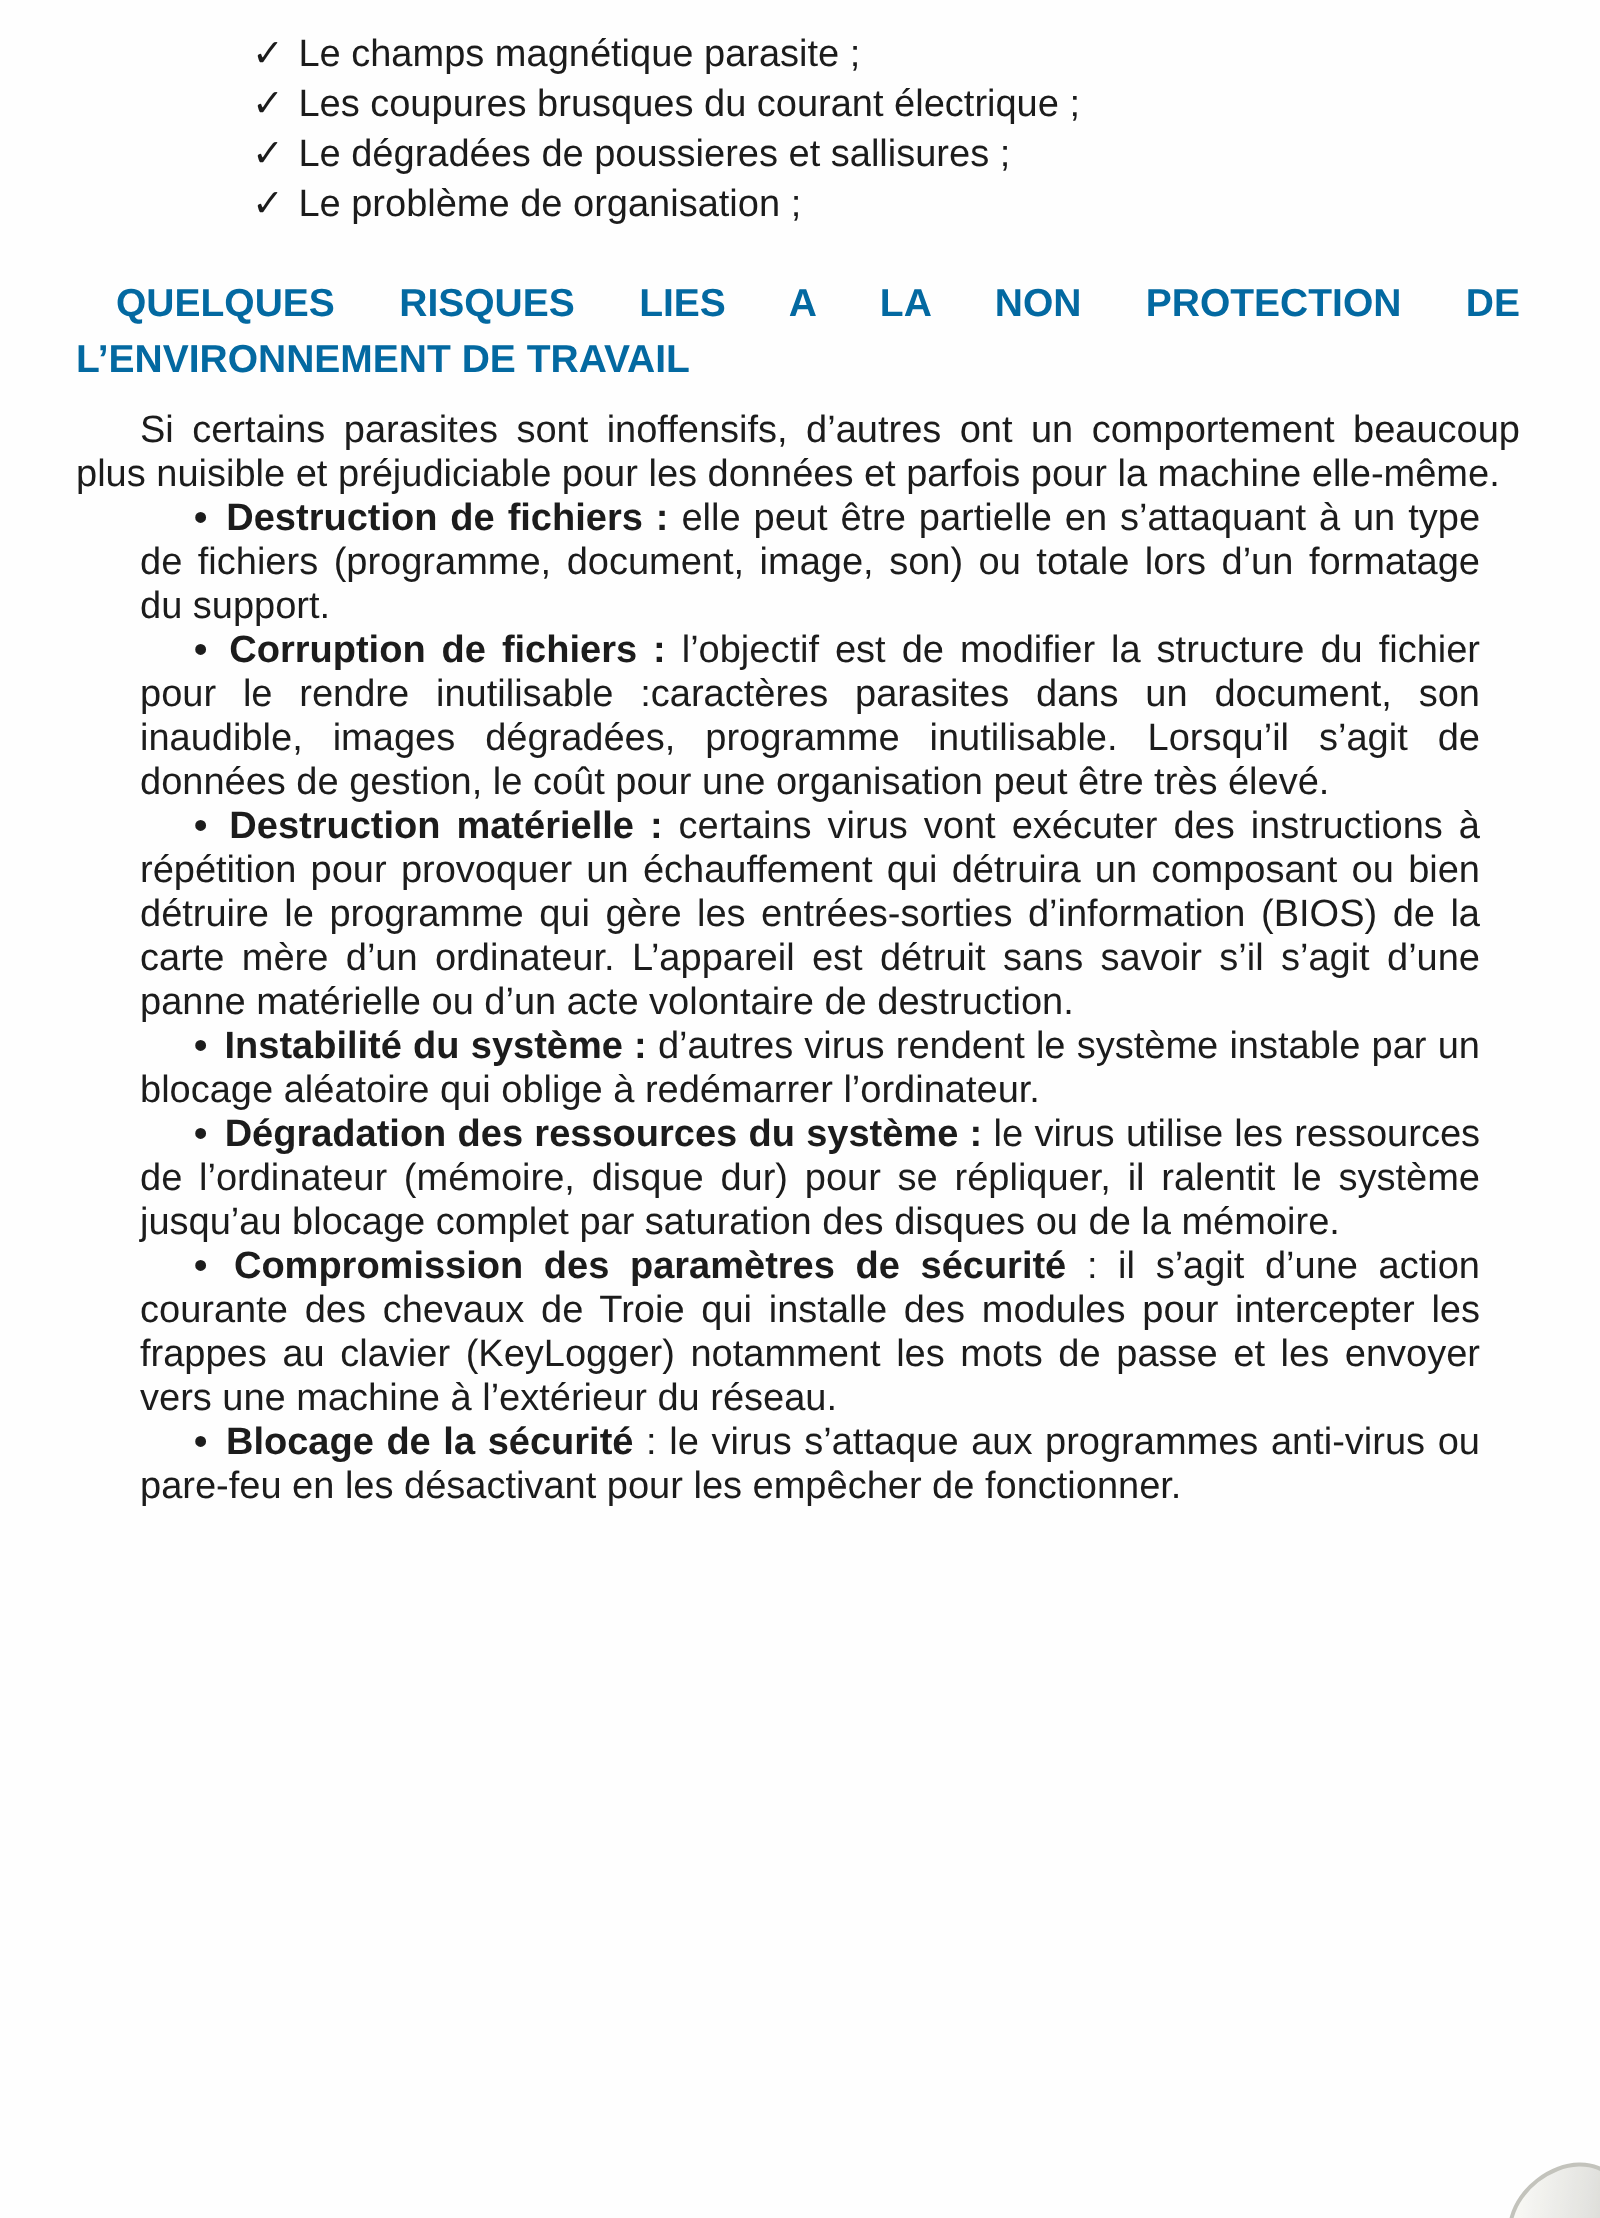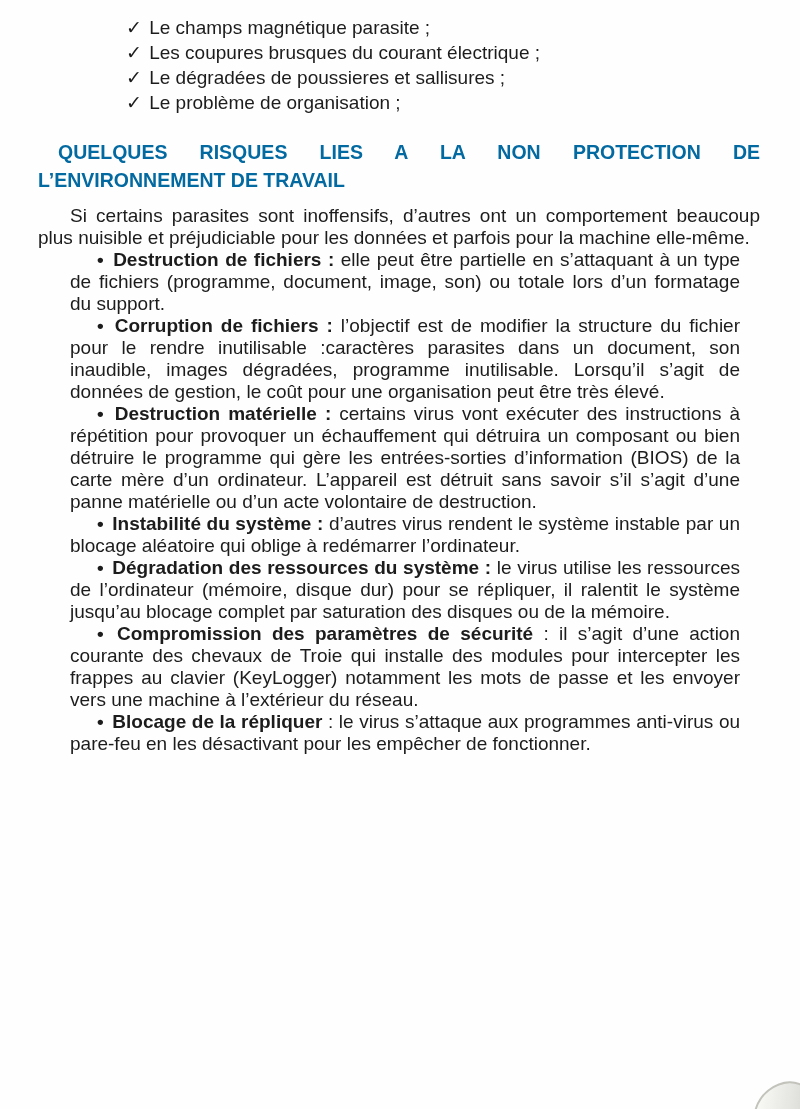--- a/index.html
+++ b/index.html
@@ -98,18 +98,18 @@
     <div class="bullet-item"><span class="bullet">•</span> <span class="b-label">Corruption de fichiers :</span> <span>l’objectif est de modifier la structure du fichier pour le rendre inutilisable :caractères parasites dans un document, son inaudible, images dégradées, programme inutilisable. Lorsqu’il s’agit de données de gestion, le coût pour une organisation peut être très élevé.</span></div>
 
     <div class="bullet-item"><span class="bullet">•</span> <span class="b-label">Destruction matérielle :</span> <span>certains virus vont exécuter des instructions à répétition pour provoquer un échauffement qui détruira un composant ou bien détruire le programme qui gère les entrées-sorties d’information (BIOS) de la carte mère d’un ordinateur. L’appareil est détruit sans savoir s’il s’agit d’une panne matérielle ou d’un acte volontaire de destruction.</span></div>
 
     <div class="bullet-item"><span class="bullet">•</span> <span class="b-label">Instabilité du système :</span> <span>d’autres virus rendent le système instable par un blocage aléatoire qui oblige à redémarrer l’ordinateur.</span></div>
 
     <div class="bullet-item"><span class="bullet">•</span> <span class="b-label">Dégradation des ressources du système :</span> <span>le virus utilise les ressources de l’ordinateur (mémoire, disque dur) pour se répliquer, il ralentit le système jusqu’au blocage complet par saturation des disques ou de la mémoire.</span></div>
 
     <div class="bullet-item"><span class="bullet">•</span> <span class="b-label">Compromission des paramètres de sécurité</span> <span>: il s’agit d’une action courante des chevaux de Troie qui installe des modules pour intercepter les frappes au clavier (KeyLogger) notamment les mots de passe et les envoyer vers une machine à l’extérieur du réseau.</span></div>
 
-    <div class="bullet-item"><span class="bullet">•</span> <span class="b-label">Blocage de la répliquer</span> <span>: le virus s’attaque aux programmes anti-virus ou pare-feu en les désactivant pour les empêcher de fonctionner.</span></div>
+    <div class="bullet-item"><span class="bullet">•</span> <span class="b-label">Blocage de la sécurité</span> <span>: le virus s’attaque aux programmes anti-virus ou pare-feu en les désactivant pour les empêcher de fonctionner.</span></div>
   </div>
 
   <div class="corner-decoration"></div>
 
 </div>
 
 </body></html>

